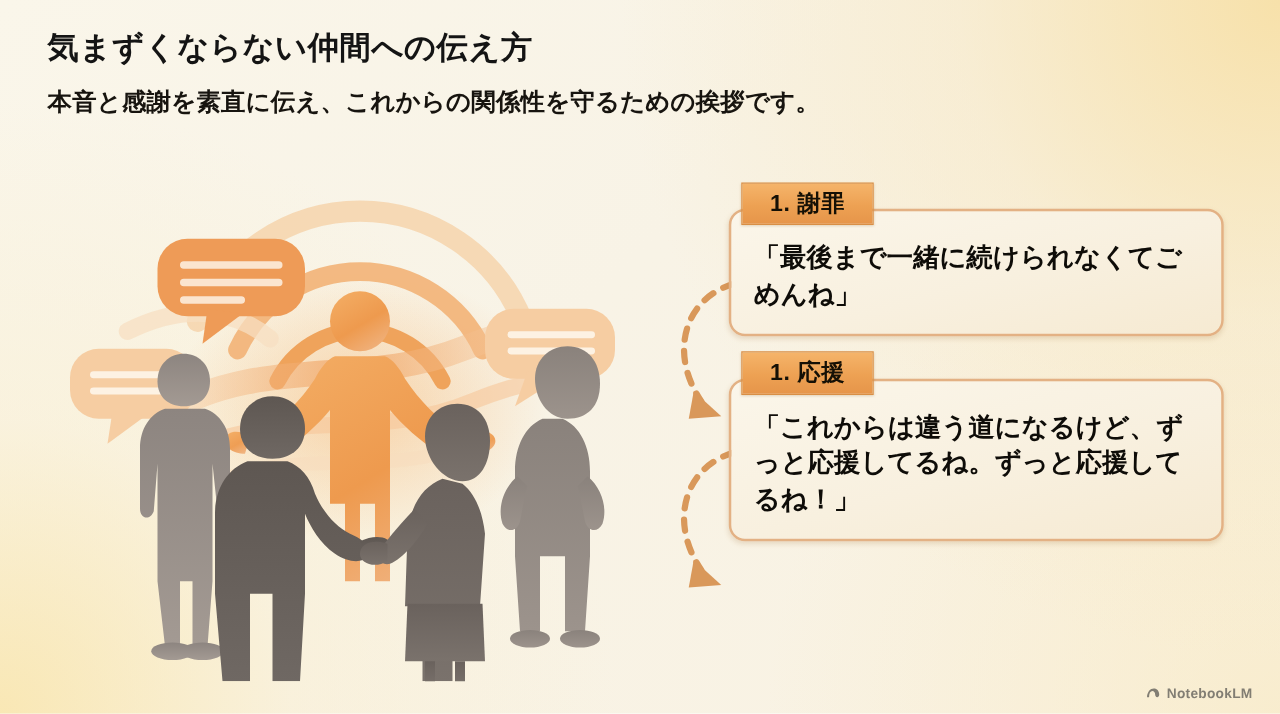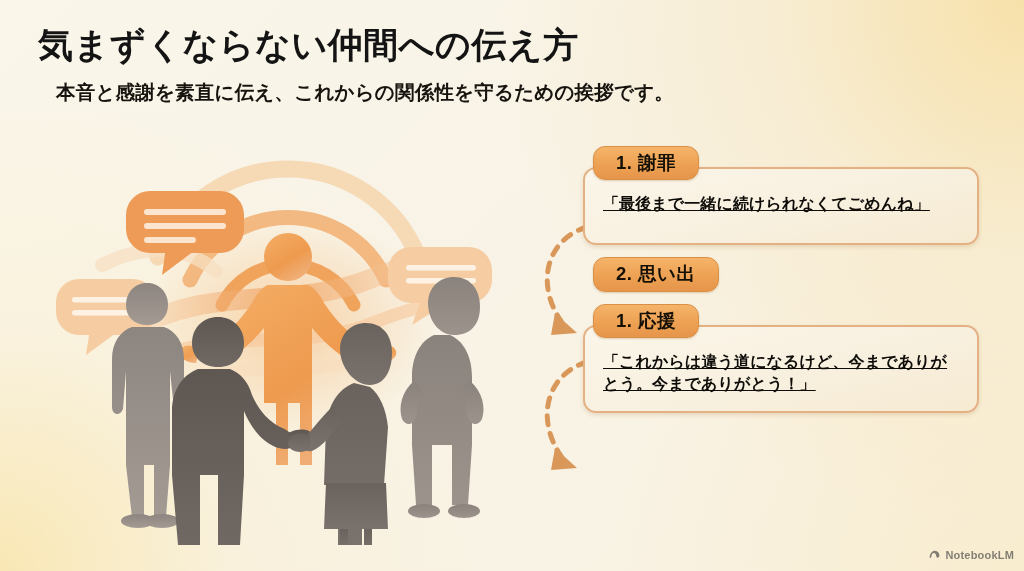--- a/index.html
+++ b/index.html
@@ -26,35 +26,34 @@
   }
 
   
   .hdr {
     position: absolute;
     left: 38px;
     top: 24px;
     width: 640px;
   }
   .title {
-    font-size: 35px;
+    font-size: 25px;
     font-weight: bold;
     color: #141414;
     letter-spacing: 0.5px;
     line-height: 1.18;
     white-space: nowrap;
   }
   .subtitle {
     margin-top: 14px;
     font-size: 19.5px;
     font-weight: bold;
     color: #17140f;
     letter-spacing: 0.2px;
     white-space: nowrap;
-    margin-left: 18px;
   }
 
   
   .illus {
     position: absolute;
     left: 40px;
     top: 145px;
     width: 490px;
     height: 400px;
   }
@@ -72,21 +71,21 @@
     margin-bottom: 12px;
   }
   .card-wrap:last-child { margin-bottom: 0; }
 
   .tab {
     position: relative;
     z-index: 3;
     display: inline-block;
     margin-left: 10px;
     padding: 5px 22px 6px 22px;
-    border-radius: 12px;
+    border-radius: 0;
     background: linear-gradient(180deg, #f5b46a 0%, #eda153 55%, #e6954a 100%);
     border: 1.6px solid #d98f45;
     box-shadow: 0 1px 2px rgba(150,100,40,0.28);
     font-size: 18.5px;
     font-weight: bold;
     color: #151005;
     letter-spacing: 0.5px;
     line-height: 1.15;
   }
 
@@ -95,43 +94,42 @@
     margin-top: -13px;
     padding: 24px 18px 17px 18px;
     min-height: 78px;
     box-sizing: border-box;
     border-radius: 13px;
     border: 2px solid #e3b184;
     background: linear-gradient(165deg, #fbf6ea 0%, #f8f0df 55%, #f6ead2 100%);
     box-shadow: 0 2px 4px rgba(170,125,70,0.22);
   }
   .card-text {
-    font-size: 16px;
+    font-size: 21px;
     font-weight: bold;
     color: #0e0c08;
     line-height: 1.36;
     letter-spacing: 0.1px;
-    text-decoration: underline;
   }
 
   
   .conn {
     position: absolute;
     left: 531px;
     width: 70px;
     height: 126px;
     pointer-events: none;
   }
   .conn-1 { top: 221px; }
   .conn-2 { top: 356px; }
 
   
   .watermark {
     position: absolute;
-    right: 10px;
+    right: 22px;
     bottom: 10px;
     display: flex;
     align-items: center;
     gap: 4px;
     opacity: 0.62;
   }
   .wm-text {
     font-size: 11px;
     font-weight: bold;
     color: #3a3a3a;
@@ -317,27 +315,26 @@
   <div class="cards">
 
     <div class="card-wrap">
       <div class="tab">1. 謝罪</div>
       <div class="card-body">
         <div class="card-text">「最後まで一緒に続けられなくてごめんね」</div>
       </div>
     </div>
 
     <div class="card-wrap">
-      <div class="tab">2. 思い出</div>
     </div>
 
     <div class="card-wrap">
       <div class="tab">1. 応援</div>
       <div class="card-body">
-        <div class="card-text">「これからは違う道になるけど、今までありがとう。今までありがとう！」</div>
+        <div class="card-text">「これからは違う道になるけど、ずっと応援してるね。ずっと応援してるね！」</div>
       </div>
     </div>
 
   </div>
 
   <div class="watermark">
     <svg width="13" height="13" viewBox="0 0 24 24" xmlns="http://www.w3.org/2000/svg">
       <path d="M3 18 C3 10, 8 5, 13 5 C18 5, 21 9, 21 14 C21 16, 20 18, 18 18 C16 18, 15 16, 15 14 C15 11, 13 9, 11 9 C8 9, 6 12, 6 18 Z" fill="#3a3a3a"></path>
     </svg>
     <span class="wm-text">NotebookLM</span>

